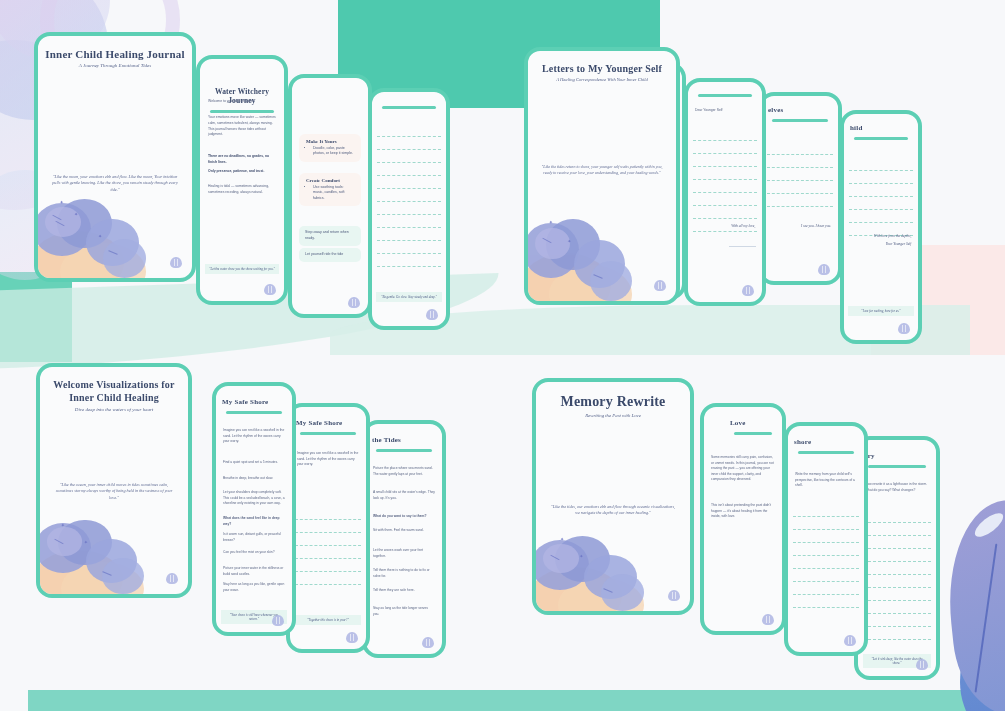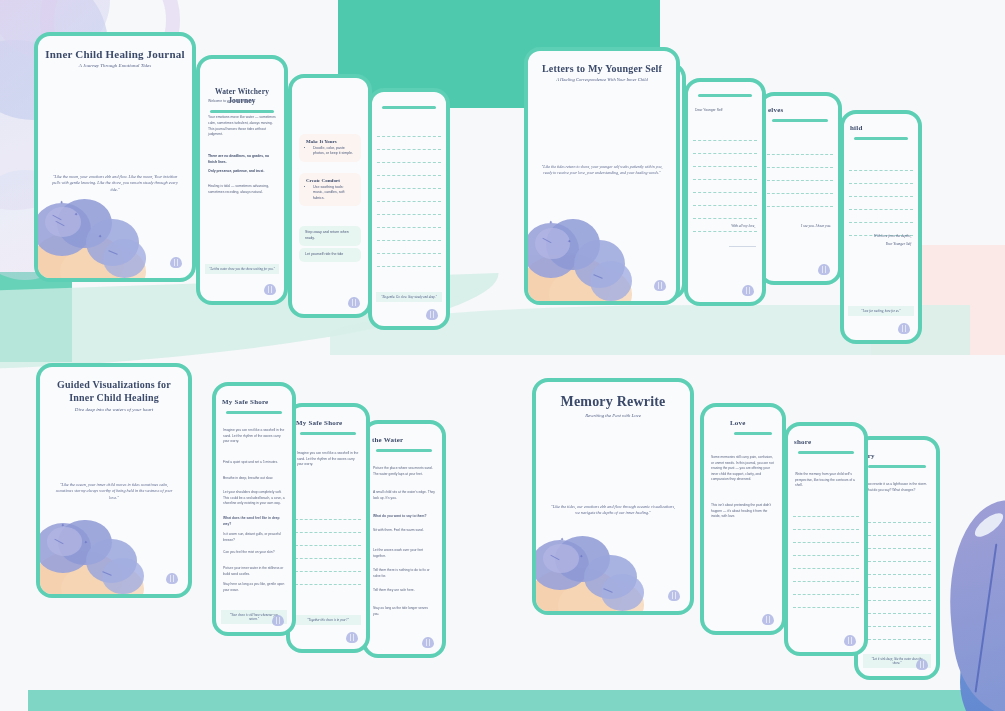--- a/index.html
+++ b/index.html
@@ -309,21 +309,21 @@
       <div class="blob b-lil"></div>
       <span class="spark" style="left:18%;top:22%;">✦</span>
       <span class="spark" style="left:34%;top:40%;">✦</span>
       <div class="streak" style="left:12%;top:42%;transform:rotate(28deg);"></div>
       <div class="streak" style="left:56%;top:76%;transform:rotate(22deg);"></div>
     </div>
     <div class="shell" style="right:10px;bottom:10px;"></div>
   </div>
 
   <div class="card" style="left:362px;top:420px;width:84px;height:238px;">
-    <div class="card-title" style="font-size:7px;margin-top:12px;text-align:left;padding-left:6px;">the Water</div>
+    <div class="card-title" style="font-size:7px;margin-top:12px;text-align:left;padding-left:6px;">the Tides</div>
     <div class="title-rule"></div>
     <div class="body-txt" style="left:7px;right:7px;top:42px;font-size:3.3px;">Picture the place where sea meets sand. The water gently laps at your feet.</div>
     <div class="body-txt" style="left:7px;right:7px;top:66px;font-size:3.3px;">A small child sits at the water's edge. They look up. It's you.</div>
     <div class="body-txt" style="left:7px;right:7px;top:90px;font-size:3.3px;font-weight:700;">What do you want to say to them?</div>
     <div class="body-txt" style="left:7px;right:7px;top:104px;font-size:3.3px;">Sit with them. Feel the warm sand.</div>
     <div class="body-txt" style="left:7px;right:7px;top:124px;font-size:3.3px;">Let the waves wash over your feet together.</div>
     <div class="body-txt" style="left:7px;right:7px;top:144px;font-size:3.3px;">Tell them there is nothing to do to fix or solve for.</div>
     <div class="body-txt" style="left:7px;right:7px;top:164px;font-size:3.3px;">Tell them they are safe here.</div>
     <div class="body-txt" style="left:7px;right:7px;top:182px;font-size:3.3px;">Stay as long as the tide longer serves you.</div>
     <div class="shell" style="right:8px;bottom:6px;"></div>
@@ -355,21 +355,21 @@
     <div class="body-txt" style="left:7px;right:7px;top:130px;font-size:3.3px;font-weight:700;">What does the sand feel like in deep way?</div>
     <div class="body-txt" style="left:7px;right:7px;top:146px;font-size:3.3px;">Is it warm sun, distant gulls, or peaceful breeze?</div>
     <div class="body-txt" style="left:7px;right:7px;top:164px;font-size:3.3px;">Can you feel the mist on your skin?</div>
     <div class="body-txt" style="left:7px;right:7px;top:180px;font-size:3.3px;">Picture your inner water in the stillness or build sand castles.</div>
     <div class="body-txt" style="left:7px;right:7px;top:196px;font-size:3.3px;">Stay here as long as you like, gentle upon your wave.</div>
     <div class="quote-band" style="top:224px;font-size:3.2px;">"Your shore is still here whenever you return."</div>
     <div class="shell" style="right:8px;bottom:6px;"></div>
   </div>
 
   <div class="card" style="left:36px;top:363px;width:156px;height:235px;">
-    <div class="card-title" style="font-size:10px;margin-top:12px;padding:0 8px;line-height:1.25;">Guided Visualizations for Inner Child Healing</div>
+    <div class="card-title" style="font-size:10px;margin-top:12px;padding:0 8px;line-height:1.25;">Welcome Visualizations for Inner Child Healing</div>
     <div class="card-sub" style="font-size:5px;margin-top:3px;">Dive deep into the waters of your heart</div>
     <div class="quote" style="top:115px;font-size:4.2px;">"Like the ocean, your inner child moves in tides sometimes calm, sometimes stormy always worthy of being held in the vastness of your love."</div>
     <div class="wash">
       <div class="blob b-sand1"></div>
         <div class="blob b-sand2"></div>
       <div class="blob b-per1"></div>
         <div class="blob b-per2"></div>
       <div class="blob b-per3"></div>
         <div class="blob b-per4"></div>
       <div class="blob b-lil"></div>

